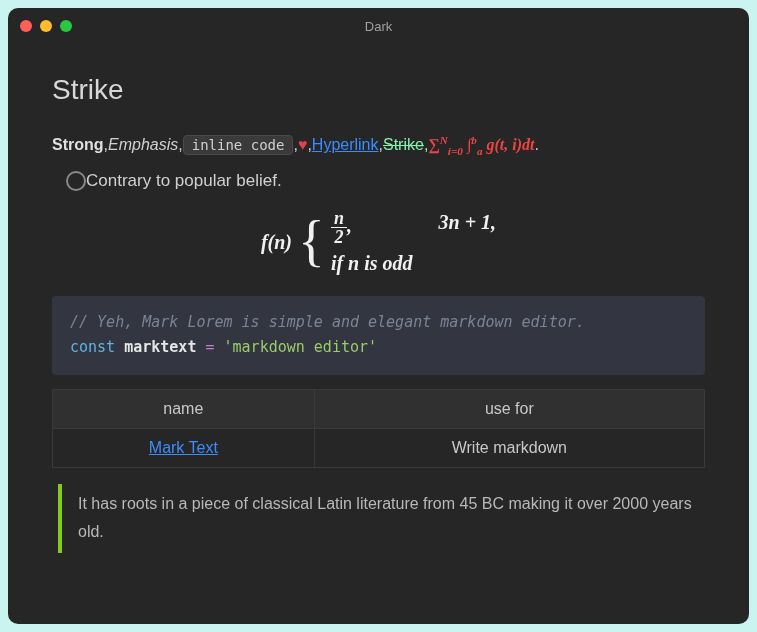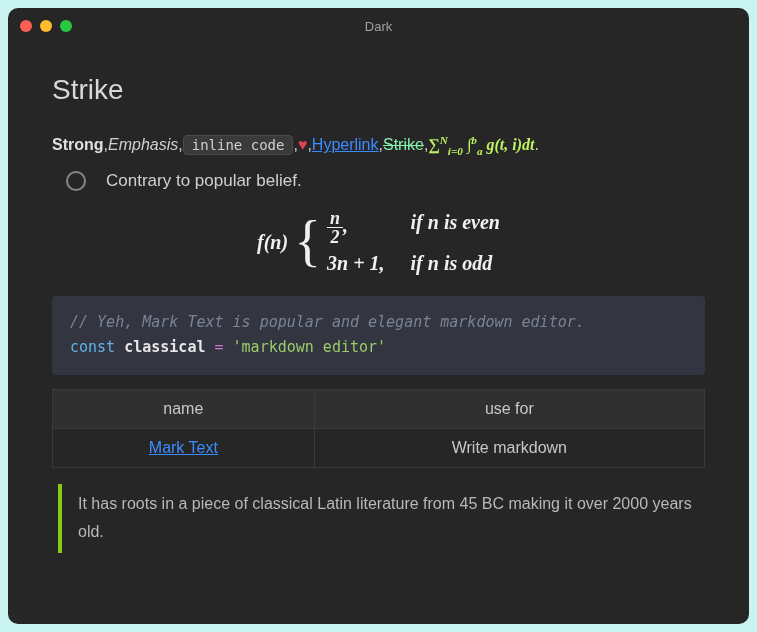--- a/index.html
+++ b/index.html
@@ -79,31 +79,31 @@
     color: #d0d0d0;
     text-align: center;
   }
   .heart { color: #e04050; font-size: 16px; }
   .link { color: #3a8dff; text-decoration: underline; cursor: pointer; }
   .strike { text-decoration: line-through; color: #86efac; }
   .math {
     font-family: 'Cambria Math', 'Times New Roman', serif;
     font-style: italic;
     font-weight: 600;
-    color: #bef264;
+    color: #ef4444;
   }
   .task-list {
     list-style: none;
     margin-left: 14px;
     margin-bottom: 18px;
   }
   .task-list li {
     display: flex;
     align-items: flex-start;
-    gap: 20px;
+    gap: 0;
     font-size: 17px;
     color: #d0d0d0;
     margin-bottom: 6px;
   }
   .checkbox {
     width: 20px; height: 20px;
     border-radius: 50%;
     border: 2px solid #888;
     display: inline-flex;
     align-items: center;
@@ -254,32 +254,31 @@
       <span class="math-brace">
         <span>f(n)</span>
         <span class="brace">{</span>
         <span class="cases">
           <span>
             <span class="frac">
               <span class="num">n</span>
               <span class="den">2</span>
             </span><span>,</span>
           </span>
-          <span>if n is even</span>
           <span>3n + 1,</span>
           <span>if n is odd</span>
         </span>
       </span>
     </div>
 
     <div class="code-block">
-      <div><span class="cm-comment">// Yeh, Mark Text is popular and elegant markdown editor.</span></div>
+      <div><span class="cm-comment">// Yeh, Mark Lorem is simple and elegant markdown editor.</span></div>
       <div>
         <span class="cm-keyword">const</span>
-        <span class="cm-var">classical</span>
+        <span class="cm-var">marktext</span>
         <span class="cm-op">=</span>
         <span class="cm-string">'markdown editor'</span>
       </div>
     </div>
 
     <table>
       <thead>
         <tr>
           <th>name</th>
           <th>use for</th>

